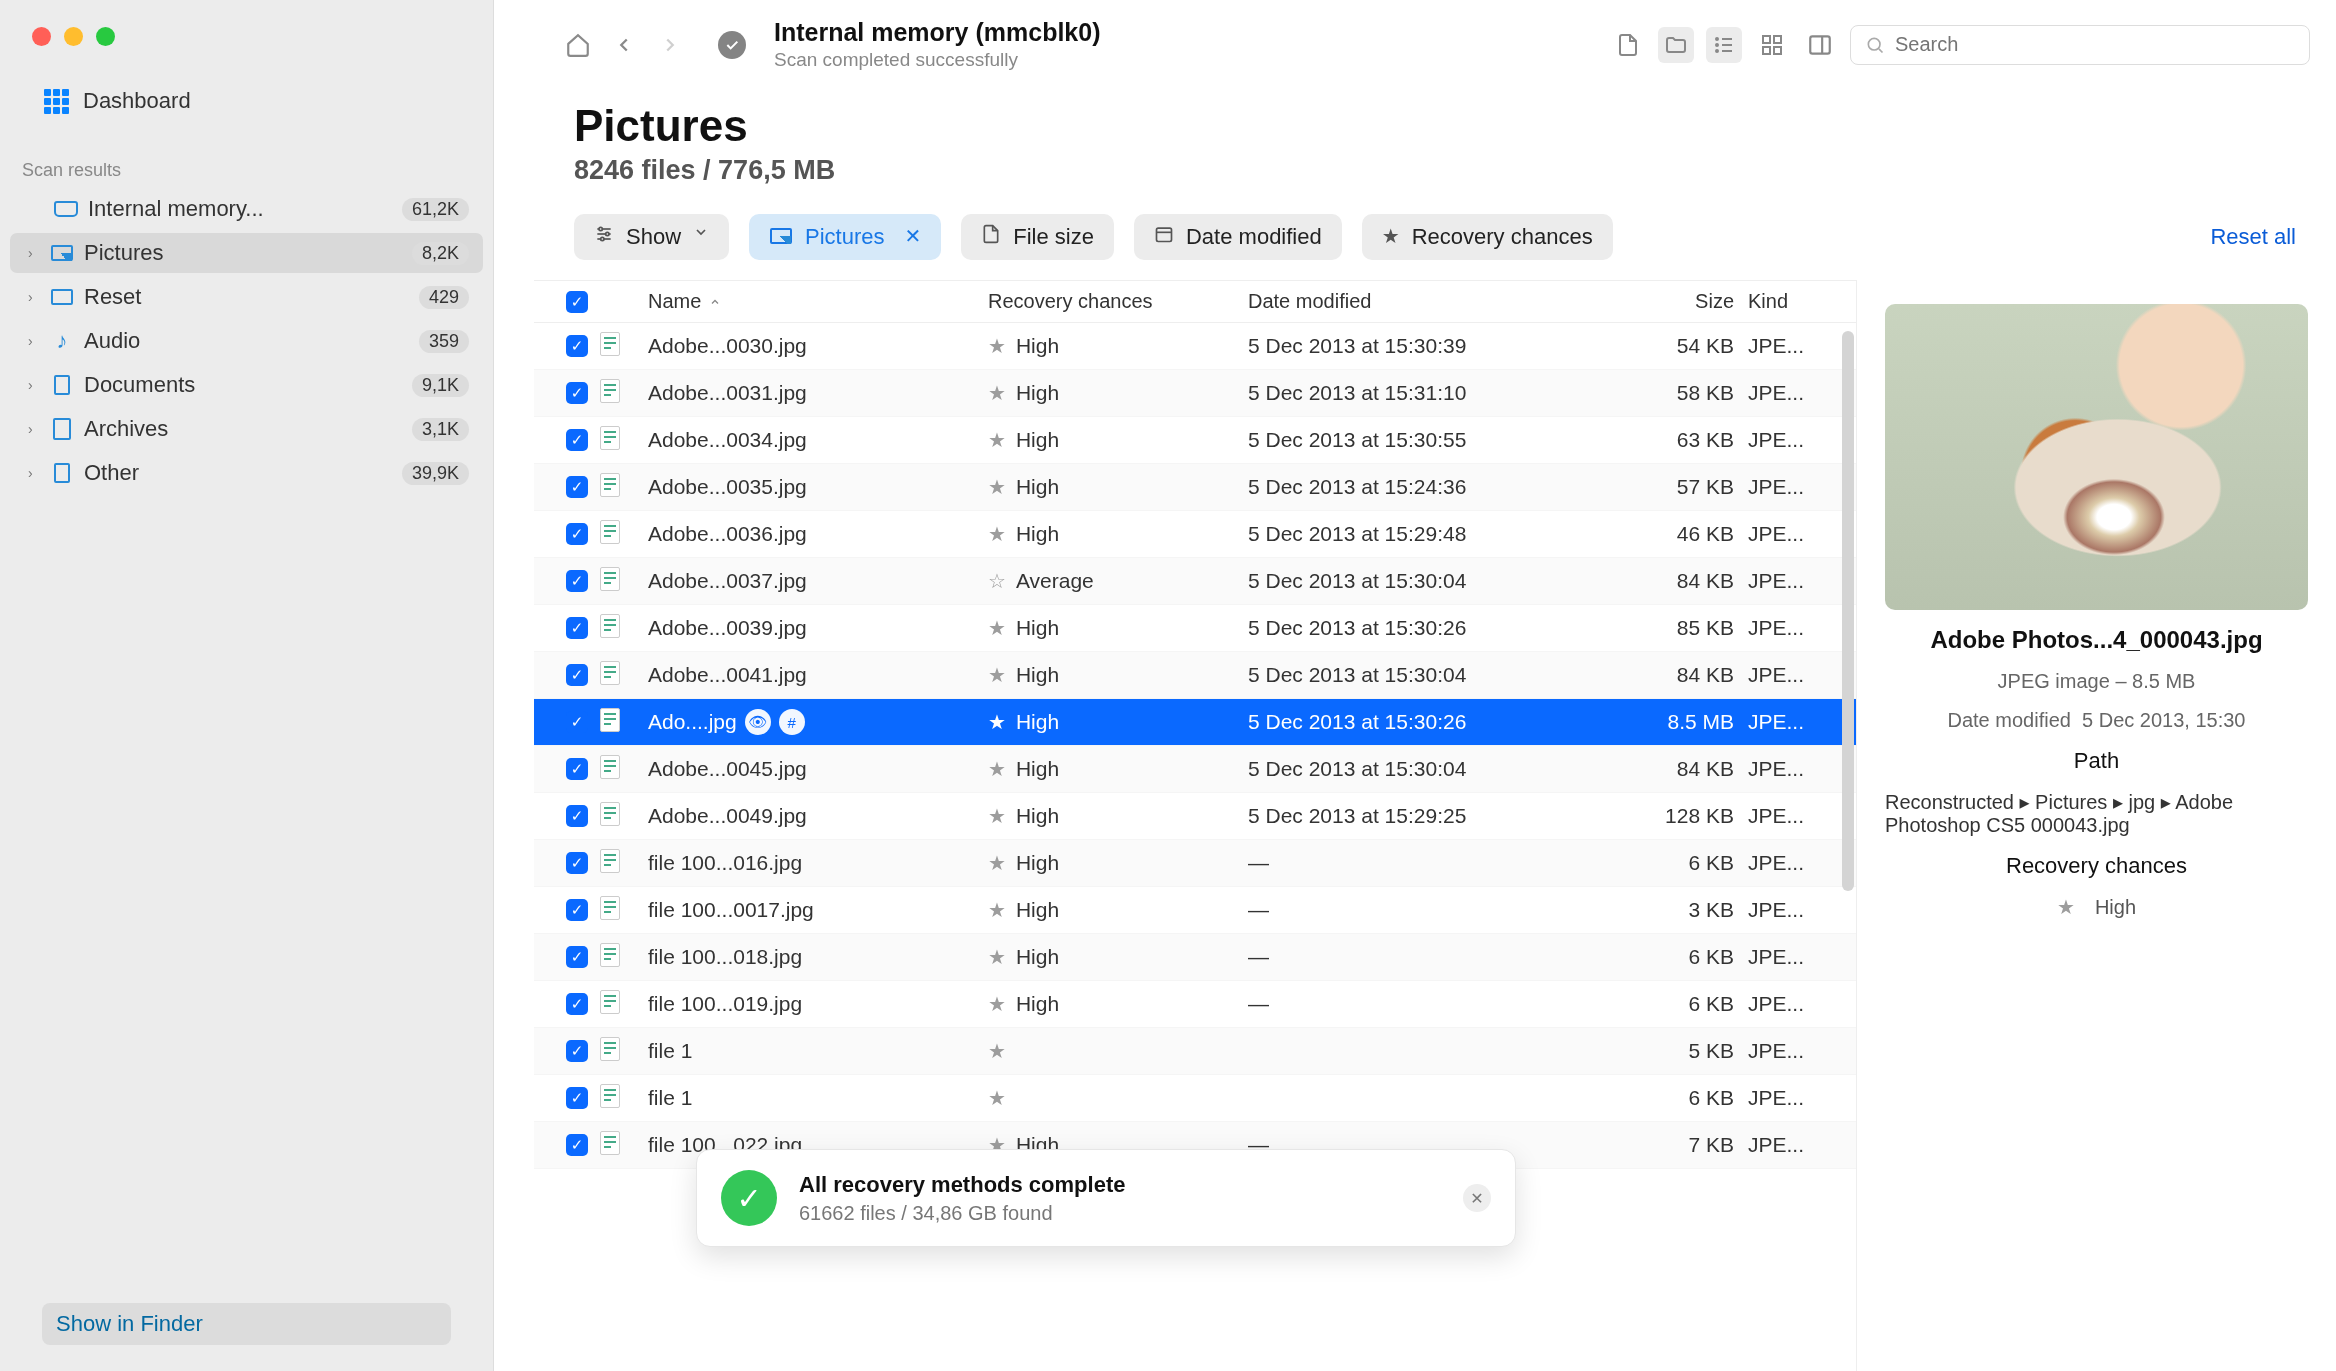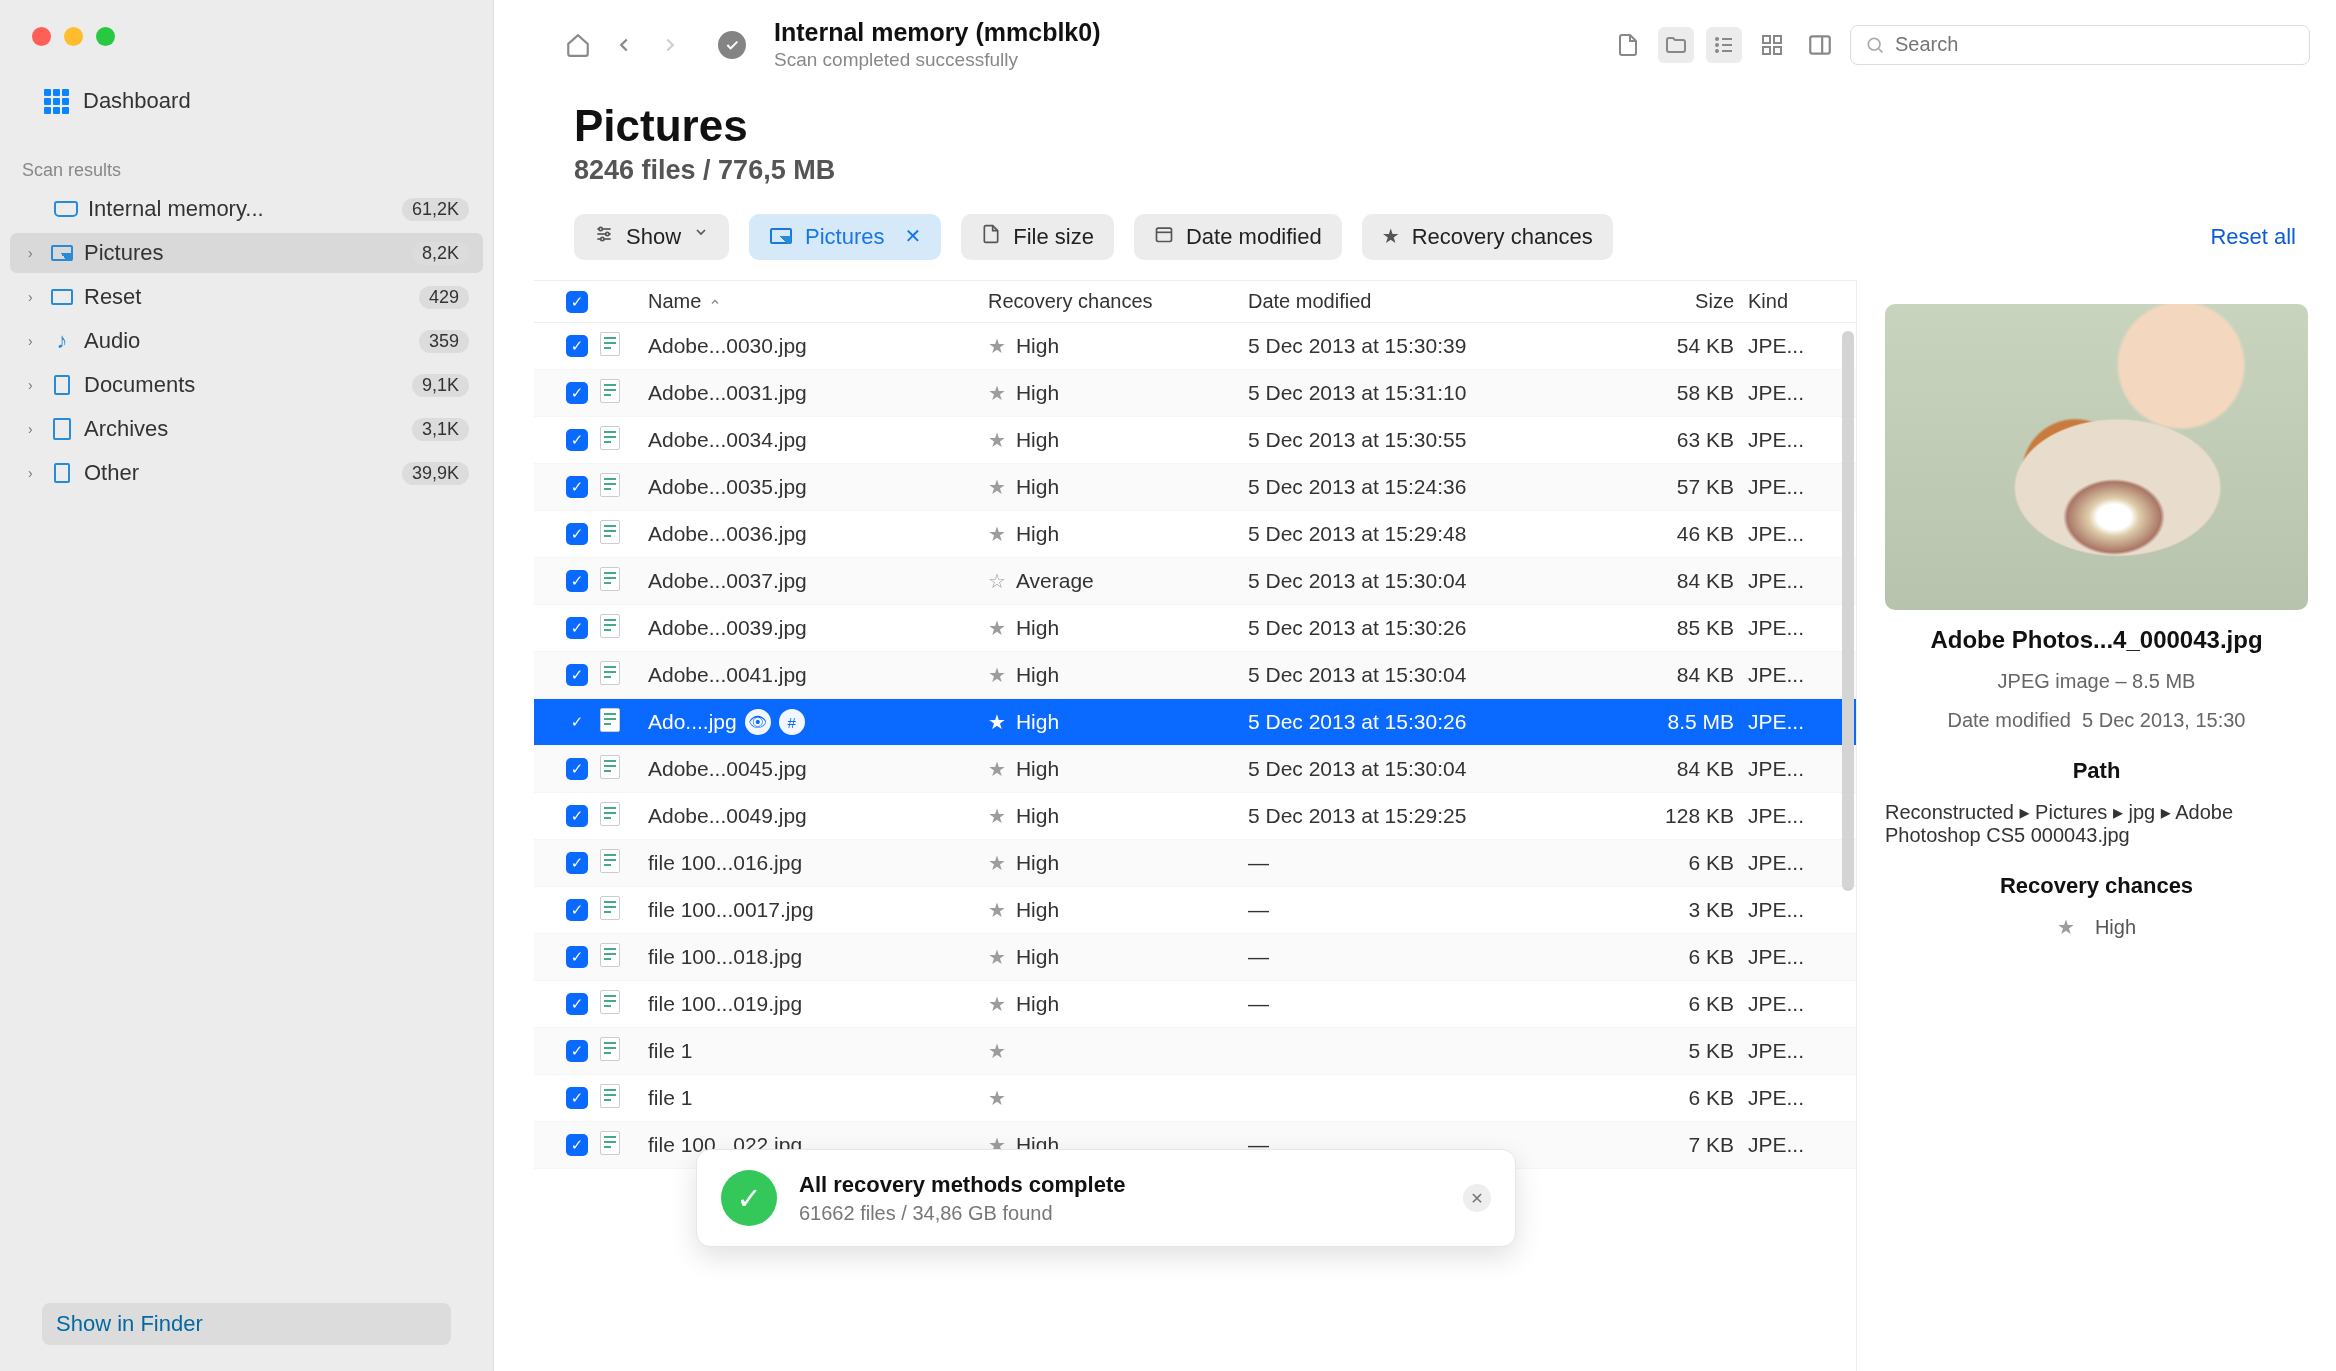--- a/index.html
+++ b/index.html
@@ -217,21 +217,21 @@
         linear-gradient(180deg,#c9d4bf 0%, #b8c3ae 100%);
       position:relative;overflow:hidden;
     }
     .preview::after{
       content:"";position:absolute;left:40%;top:55%;width:120px;height:90px;
       background:radial-gradient(#fff 20%, #dca 30%, #a76 55%, transparent 60%);
       border-radius:50%;
     }
     .detail .fname{font-size:24px;font-weight:700;color:#111;}
     .detail .meta{color:#666;font-size:20px;}
-    .detail .lbl{font-weight:700;color:#111;margin-top:10px;font-size:22px;}
+    .detail .lbl{font-weight:400;color:#111;margin-top:0;font-size:22px;}
     .detail .rc{display:flex;align-items:center;gap:10px;color:#555;}
 
     
     .footer{
       border-top:1px solid #eee;height:68px;
       display:flex;align-items:center;justify-content:flex-end;
       padding:0 30px;gap:28px;font-size:21px;color:#333;
     }
     .recover-btn{
       background:#0a69ff;color:#fff;border-radius:8px;

